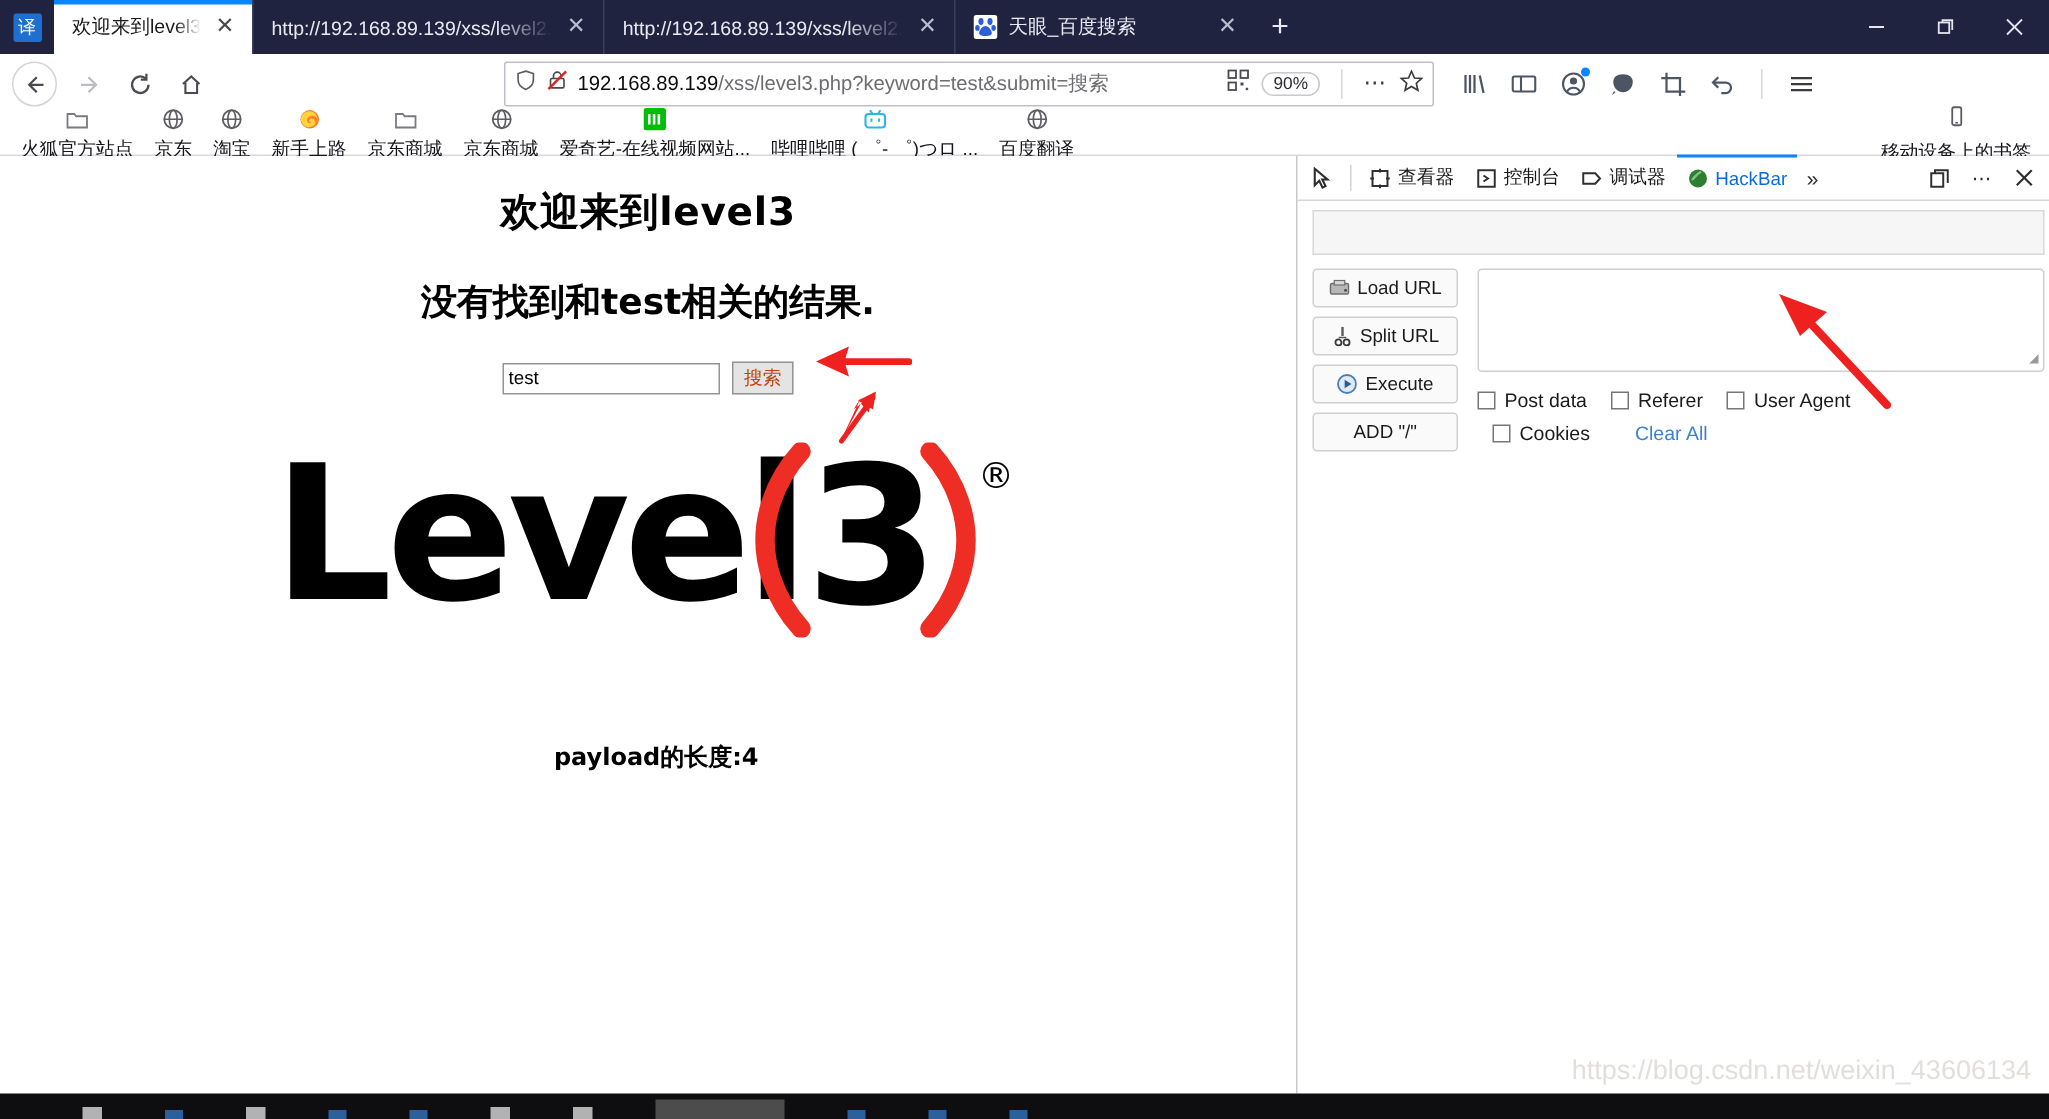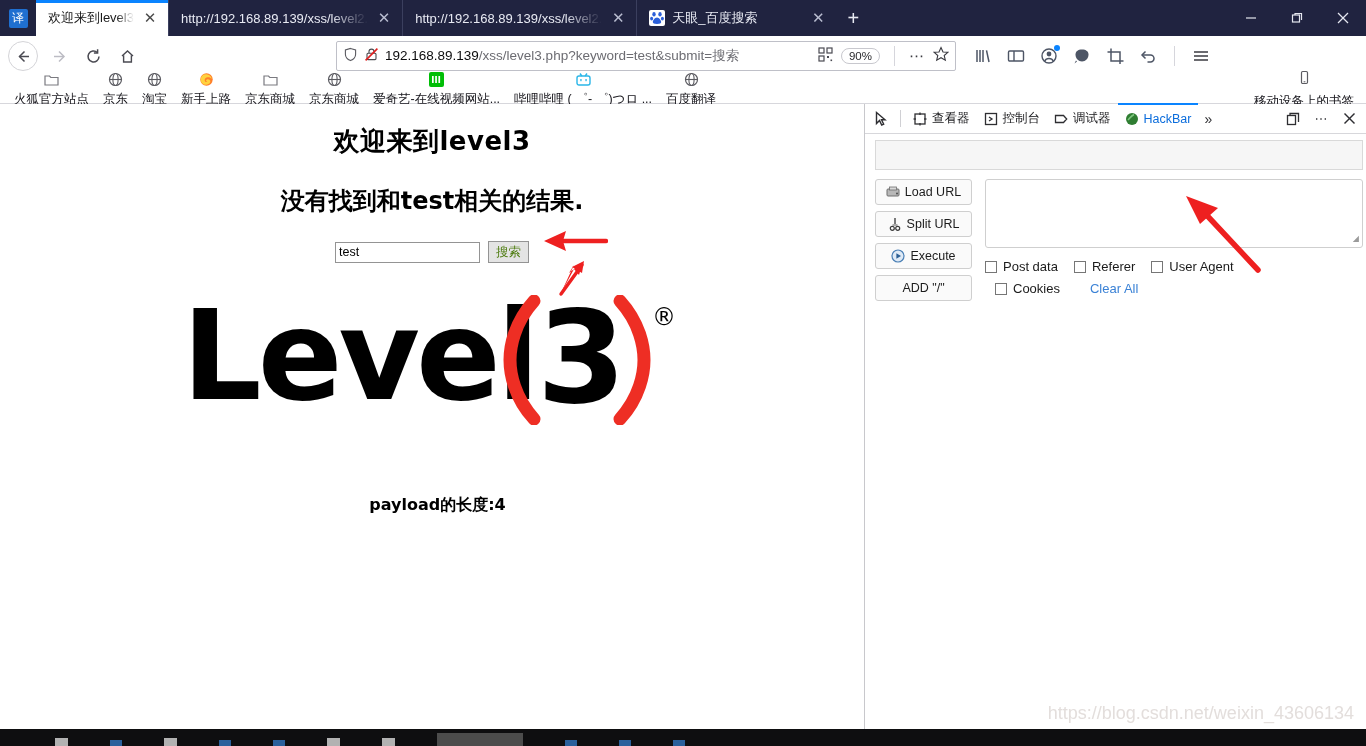--- a/index.html
+++ b/index.html
@@ -110,21 +110,21 @@
     margin-top: 26px; font-size: 24px; font-weight: bold; color: #000;
     font-family: "DejaVu Sans", sans-serif;
   }
   .searchrow { margin-top: 24px; display: flex; justify-content: center; align-items: center; gap: 8px;}
   .searchbox {
     width: 145px; height: 21px; border: 1px solid #949494; background: #fff;
     font-size: 12.5px; padding: 0 3px; color: #000000; font-family: "Liberation Sans", sans-serif;
   }
   .searchbtn {
     height: 22px; padding: 0 7px; border: 1px solid #949494; background: #e4e4e4;
-    font-size: 12.5px; color: #4d7c0f; font-family: "DejaVu Sans", sans-serif;
+    font-size: 12.5px; color: #c2410c; font-family: "DejaVu Sans", sans-serif;
   }
   .logo-wrap { margin-top: 32px; display: flex; justify-content: center; }
   .payload {
     margin-top: 70px; font-size: 16px; font-weight: bold; color: #000;
     font-family: "DejaVu Sans", sans-serif;
     padding-left: 11px;
   }
   .watermark {
     position: absolute; right: 12px; bottom: 22px;
     font-size: 18px; color: #e3dedc; font-family: "Liberation Sans", sans-serif;

